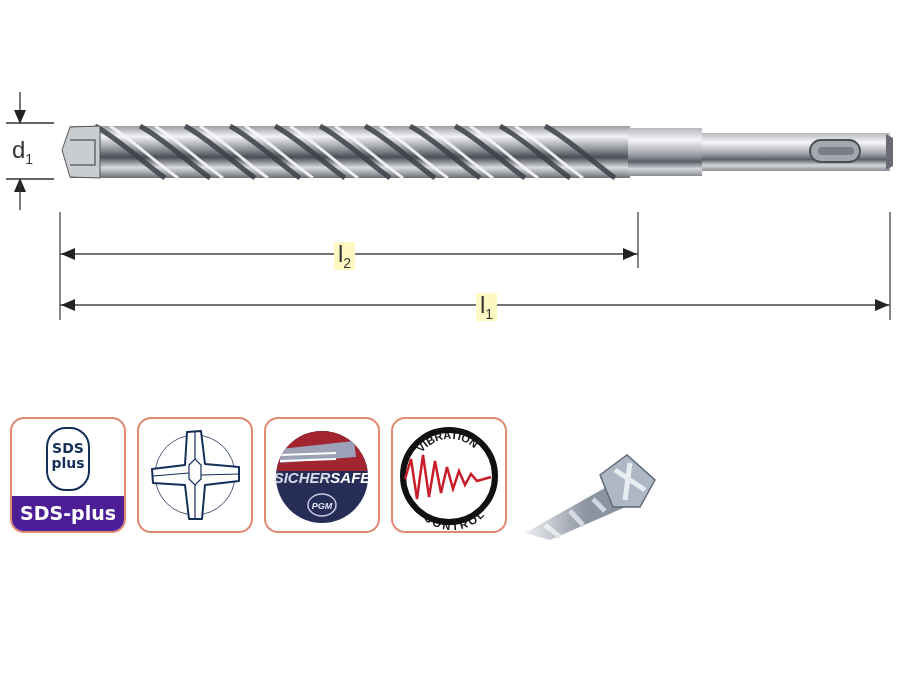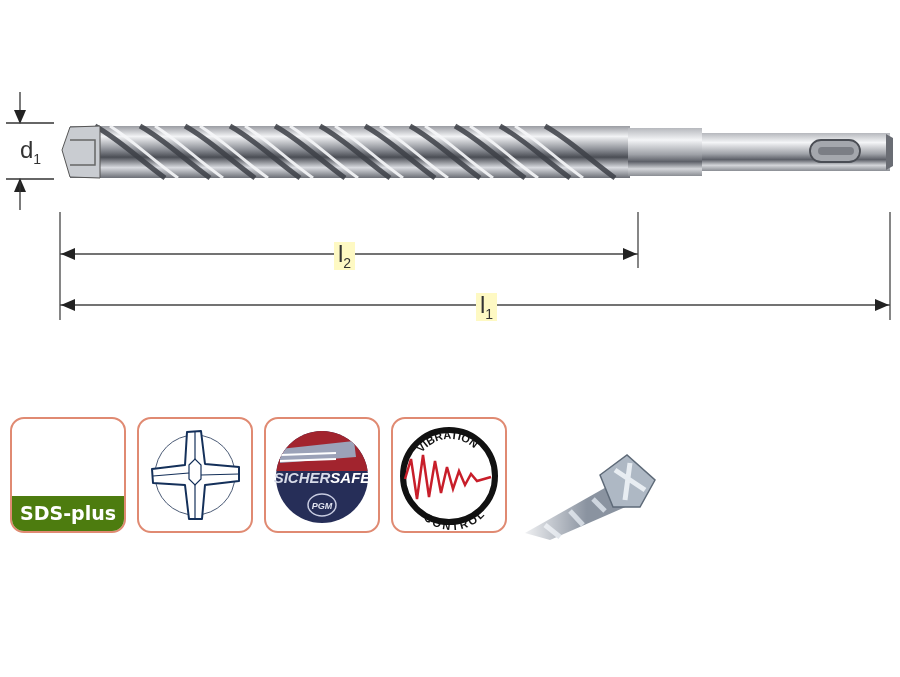--- a/index.html
+++ b/index.html
@@ -90,26 +90,30 @@
   </g>
 
   <g>
     <line x1="890" y1="212" x2="890" y2="320" stroke="#444" stroke-width="1.3"></line>
     <line x1="60" y1="305" x2="890" y2="305" stroke="#444" stroke-width="1.3"></line>
     <polygon points="61,305 75,299 75,311" fill="#222"></polygon>
     <polygon points="889,305 875,299 875,311" fill="#222"></polygon>
   </g>
 </svg>
 
-<div class="abs dimlabel" style="left:16px;top:138px;background:transparent;"><span>d</span><sub>1</sub></div>
+<div class="abs dimlabel" style="left:8px;top:138px;background:transparent;"><span>d</span><sub>1</sub></div>
 <div class="abs dimlabel" style="left:334px;top:242px;"><span>l</span><sub>2</sub></div>
 <div class="abs dimlabel" style="left:476px;top:293px;"><span>l</span><sub>1</sub></div>
 
 <div class="icon-box" style="left:10px;">
-  <div class="abs" style="left:0;top:77px;width:112px;height:35px;background:#4d7c0f;color:#fff;text-align:center;font-weight:bold;font-size:19px;line-height:35px;">SDS-plus</div>
+  <div class="abs" style="left:34px;top:8px;width:40px;height:60px;border:2px solid #14305a;border-radius:20px;text-align:center;font-family:'DejaVu Sans',sans-serif;font-weight:bold;color:#14305a;">
+    <div style="font-size:14px;margin-top:12px;line-height:15px;">SDS</div>
+    <div style="font-size:14px;line-height:15px;">plus</div>
+  </div>
+  <div class="abs" style="left:0;top:77px;width:112px;height:35px;background:#4c1d95;color:#fff;text-align:center;font-weight:bold;font-size:19px;line-height:35px;">SDS-plus</div>
 </div>
 
 <div class="icon-box" style="left:137px;">
   <svg width="112" height="112">
     <circle cx="56" cy="56" r="40" fill="none" stroke="#4a5a75" stroke-width="1"></circle>
     <g fill="#fff" stroke="#14305a" stroke-width="2" stroke-linejoin="round">
       <path d="M48,13 L62,12 L66,45 L100,48 L100,62 L66,66 L63,100 L50,100 L46,66 L14,64 L13,50 L46,46 Z"></path>
     </g>
     <g stroke="#14305a" stroke-width="1.2" fill="none">
       <path d="M50,46 L56,40 L62,46 L62,60 L56,66 L50,60 Z"></path>

